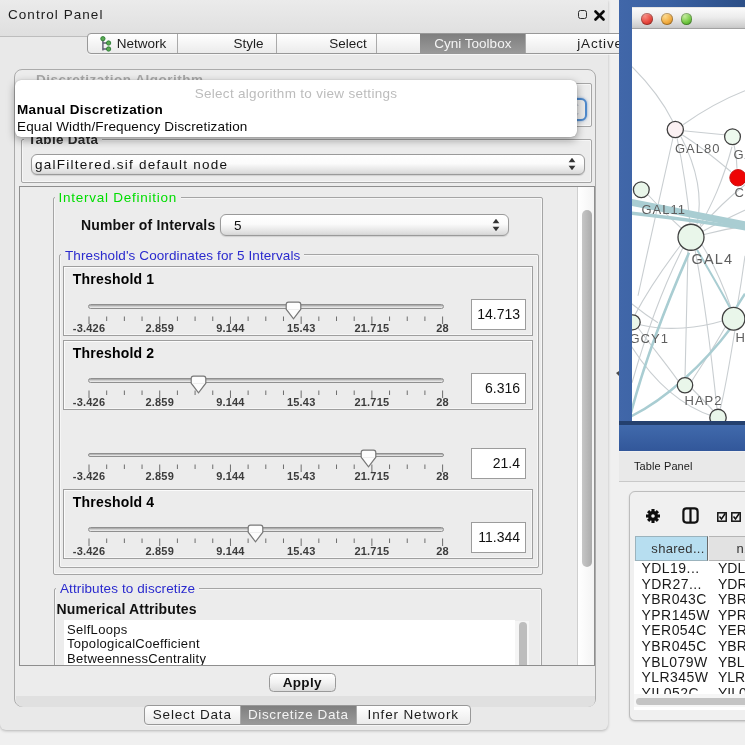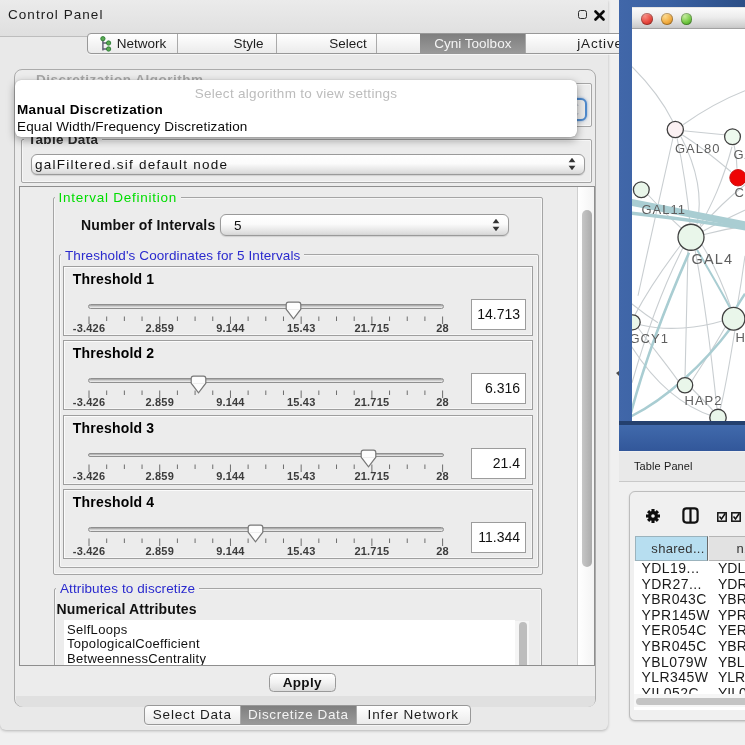--- a/index.html
+++ b/index.html
@@ -179,23 +179,20 @@
     <div class="ticklbl" style="left:159.7px;top:396.1px">2.859</div>
     <div class="ticklbl" style="left:230.4px;top:396.1px">9.144</div>
     <div class="ticklbl" style="left:301.2px;top:396.1px">15.43</div>
     <div class="ticklbl" style="left:371.9px;top:396.1px">21.715</div>
     <div class="ticklbl" style="left:442.6px;top:396.1px">28</div>
     <svg class="abs" style="left:190.1px;top:374.7px" width="17" height="19" viewBox="0 0 17 19">
           <path d="M1.2,3.5 Q1.2,1.2 3.5,1.2 L13.5,1.2 Q15.8,1.2 15.8,3.5 L15.8,8.2 L8.5,17.8 L1.2,8.2 Z" fill="#fdfdfd" stroke="#787878" stroke-width="1.2"></path>
           <path d="M2.5,8.5 L14.5,8.5" stroke="#eeeeee" stroke-width="1"></path>
         </svg>
     <div class="vbox" style="left:471px;top:373.4px">6.316</div>
-    <div class="tpanel" style="top:414.6px">
-      <div class="lbl">Threshold 3</div>
-    </div>
     <div class="track" style="left:88px;top:452.6px;width:356px"></div>
     <svg class="abs" style="left:85px;top:463.8px" width="361" height="9" viewBox="0 0 361 9">
           <line x1="4.00" y1="0.5" x2="4.00" y2="8" stroke="#6e6e6e" stroke-width="1"></line>
           <line x1="21.68" y1="0.5" x2="21.68" y2="5" stroke="#6e6e6e" stroke-width="1"></line>
           <line x1="39.36" y1="0.5" x2="39.36" y2="5" stroke="#6e6e6e" stroke-width="1"></line>
           <line x1="57.04" y1="0.5" x2="57.04" y2="5" stroke="#6e6e6e" stroke-width="1"></line>
           <line x1="74.72" y1="0.5" x2="74.72" y2="8" stroke="#6e6e6e" stroke-width="1"></line>
           <line x1="92.40" y1="0.5" x2="92.40" y2="5" stroke="#6e6e6e" stroke-width="1"></line>
           <line x1="110.08" y1="0.5" x2="110.08" y2="5" stroke="#6e6e6e" stroke-width="1"></line>
           <line x1="127.76" y1="0.5" x2="127.76" y2="5" stroke="#6e6e6e" stroke-width="1"></line>

